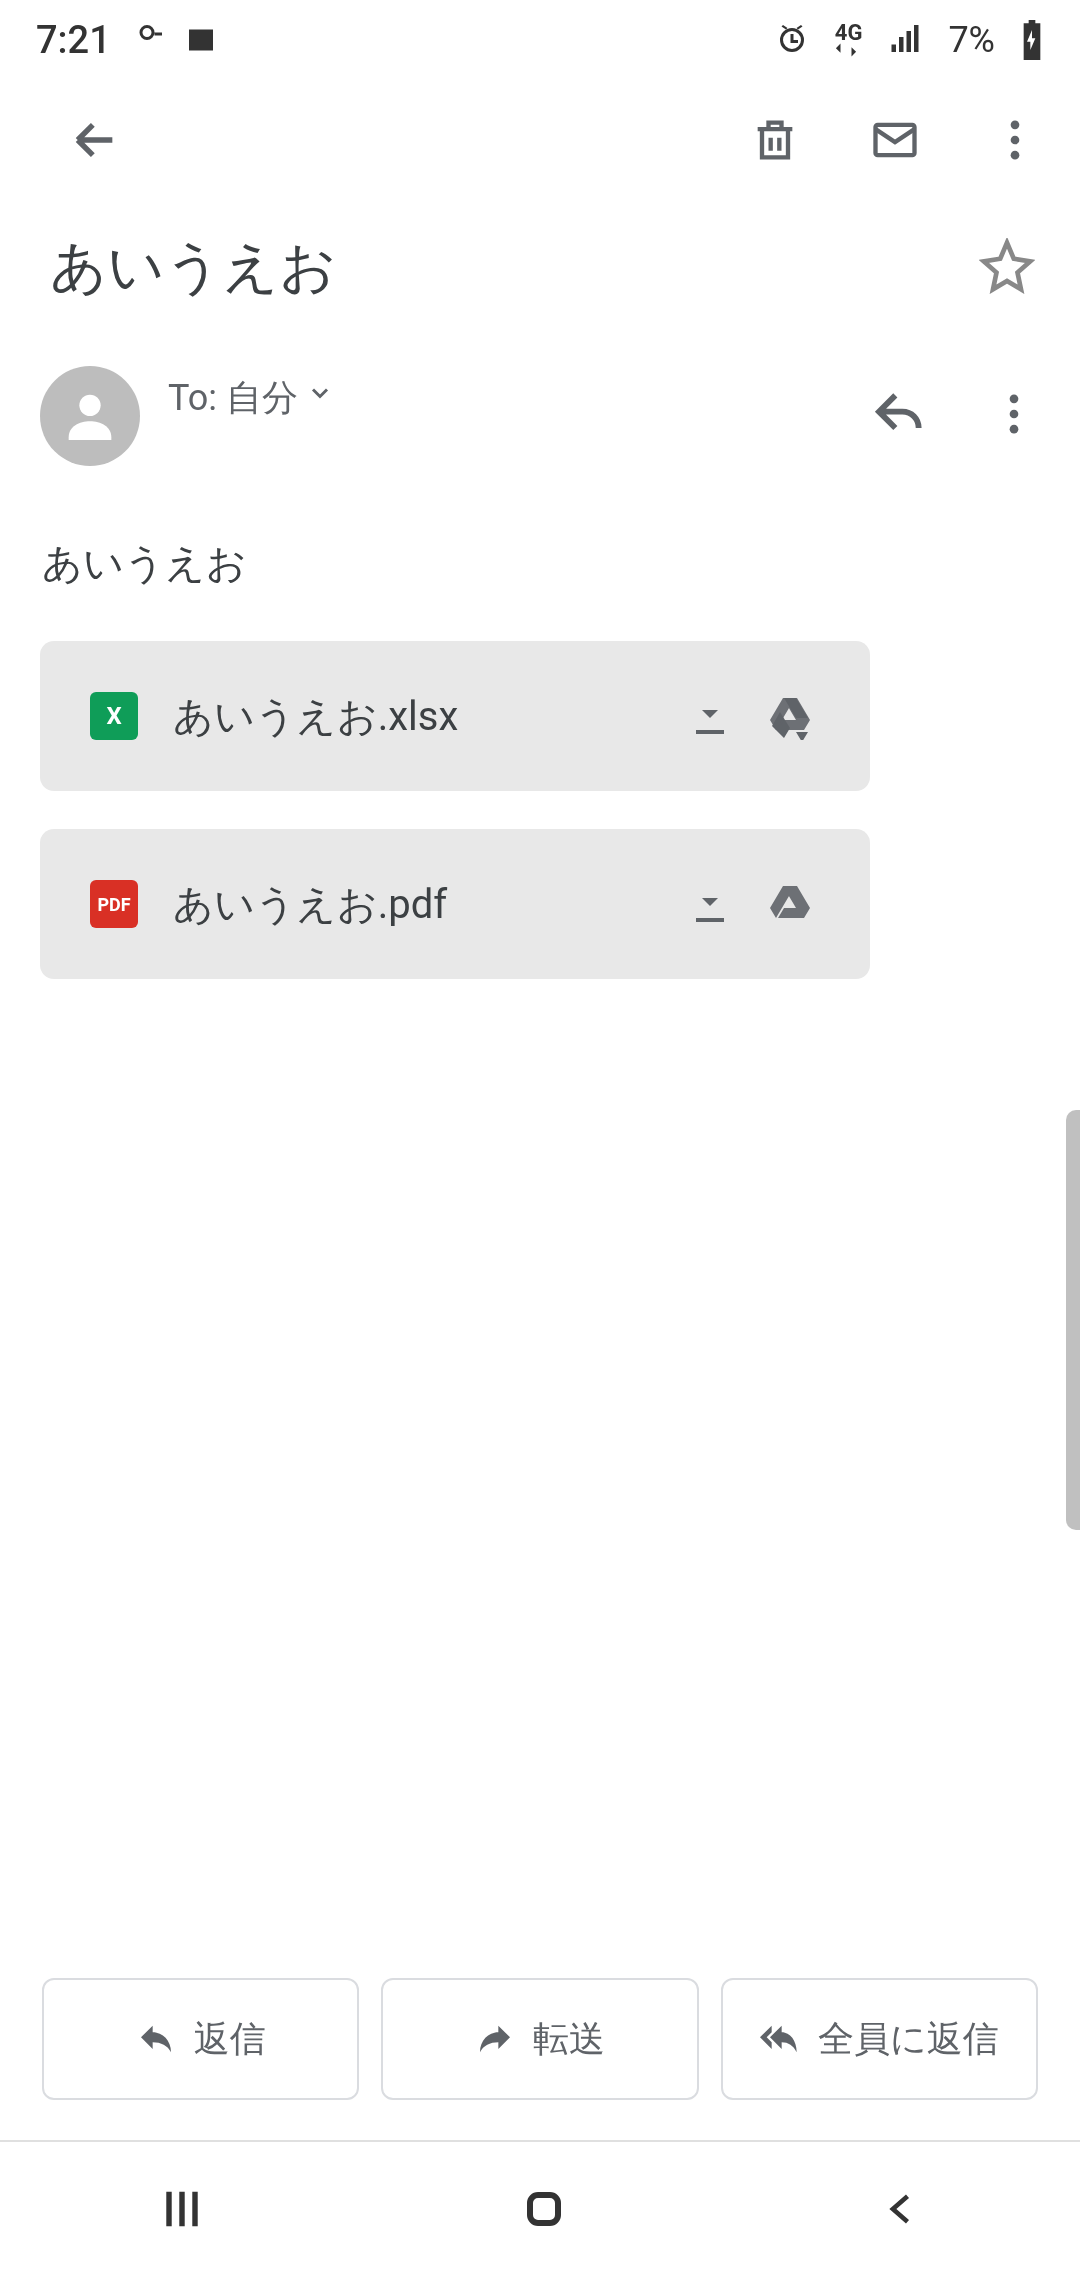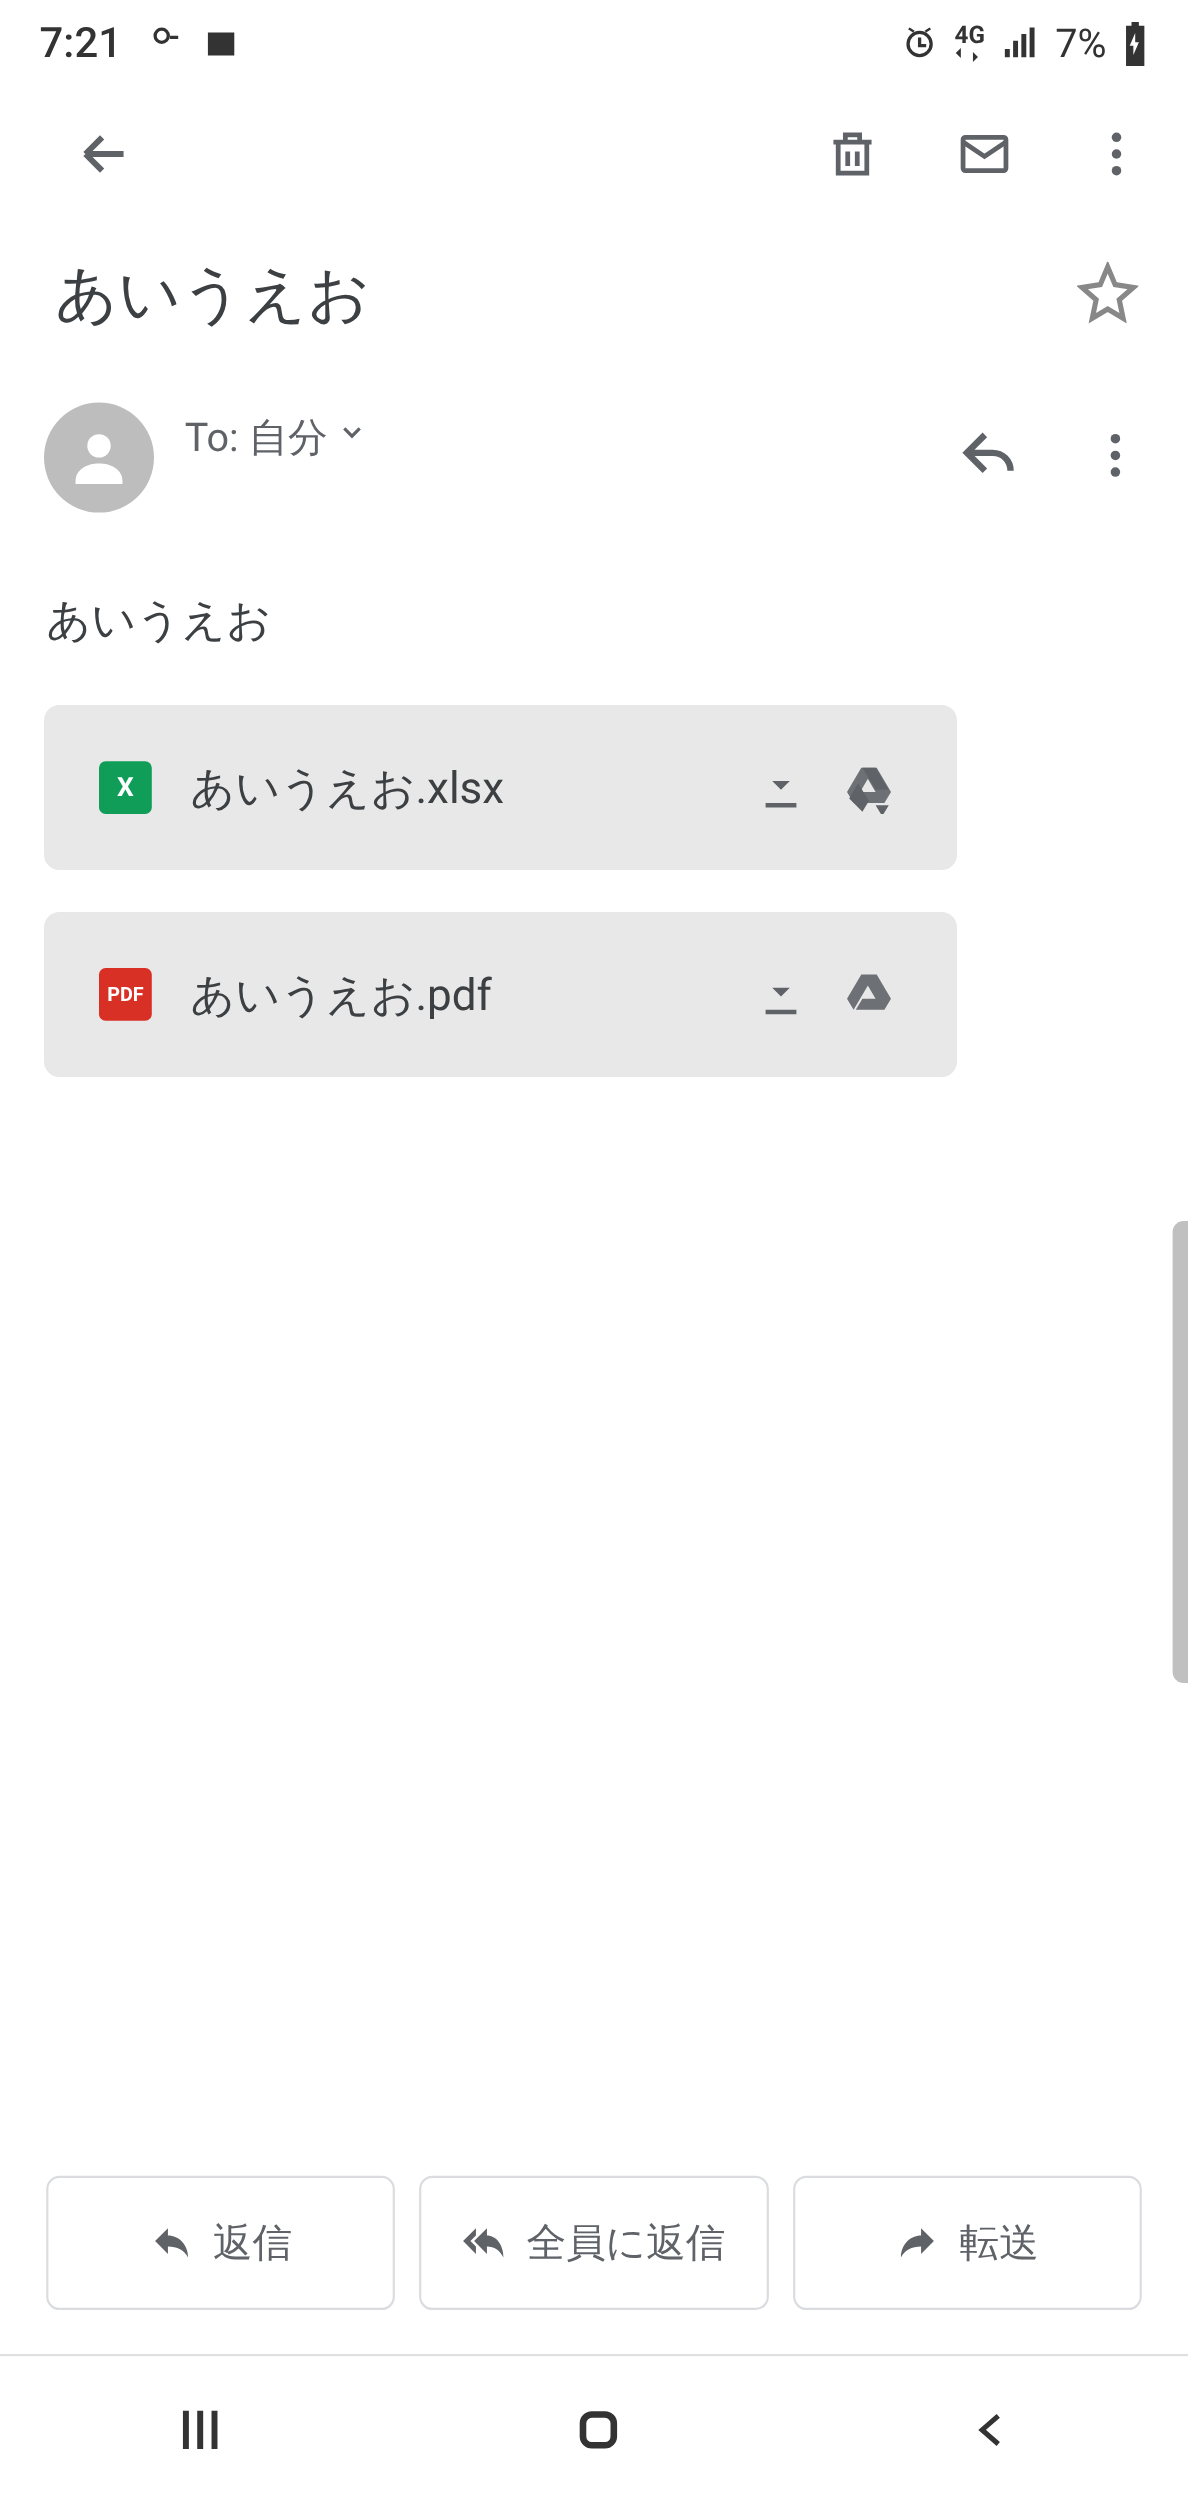--- a/index.html
+++ b/index.html
@@ -15,21 +15,21 @@
       height: 80px;
       display: flex;
       justify-content: space-between;
       align-items: center;
       padding: 0 36px;
       background: #ffffff;
     }
     .status-left { display: flex; align-items: center; gap: 18px; }
     .status-time { font-size: 38px; font-weight: 500; color: #333; }
     .status-icon { display: inline-flex; color: #333; }
-    .status-right { display: flex; align-items: center; gap: 14px; }
+    .status-right { display: flex; align-items: center; gap: 25px; }
     .status-battery { font-size: 36px; color: #333; }
 
     .app-toolbar {
       height: 120px;
       display: flex;
       align-items: center;
       padding: 0 35px;
     }
     .app-toolbar .back { flex: 0 0 auto; }
     .app-toolbar .spacer { flex: 1; }
@@ -312,29 +312,29 @@
 
 <div class="action-buttons">
   <div class="action-btn">
     <svg width="40" height="40" viewBox="0 0 24 24" fill="currentColor">
         <path d="M10 4L3 11l7 7v-4c5 0 9 2 11 6 0-7-5-12-11-12z"></path>
       </svg>
     <span>返信</span>
   </div>
   <div class="action-btn">
     <svg width="40" height="40" viewBox="0 0 24 24" fill="currentColor">
-        <path d="M7 4L0 11l7 7v-4l-3-3 3-3zM13 4l-7 7 7 7v-4c4 0 7 2 9 6 0-7-4-12-9-12z"></path>
-      </svg>
-    <span>全員に返信</span>
+        <path d="M14 4l7 7-7 7v-4c-5 0-9 2-11 6 0-7 5-12 11-12z"></path>
+      </svg>
+    <span>転送</span>
   </div>
   <div class="action-btn">
     <svg width="40" height="40" viewBox="0 0 24 24" fill="currentColor">
-        <path d="M14 4l7 7-7 7v-4c-5 0-9 2-11 6 0-7 5-12 11-12z"></path>
-      </svg>
-    <span>転送</span>
+        <path d="M7 4L0 11l7 7v-4l-3-3 3-3zM13 4l-7 7 7 7v-4c4 0 7 2 9 6 0-7-4-12-9-12z"></path>
+      </svg>
+    <span>全員に返信</span>
   </div>
 </div>
 
 <div class="nav-bar">
   <span class="nav-item">
     <svg width="52" height="52" viewBox="0 0 24 24" fill="none" stroke="currentColor" stroke-width="2.5">
         <path d="M6 4v16M12 4v16M18 4v16"></path>
       </svg>
   </span>
   <span class="nav-item">

